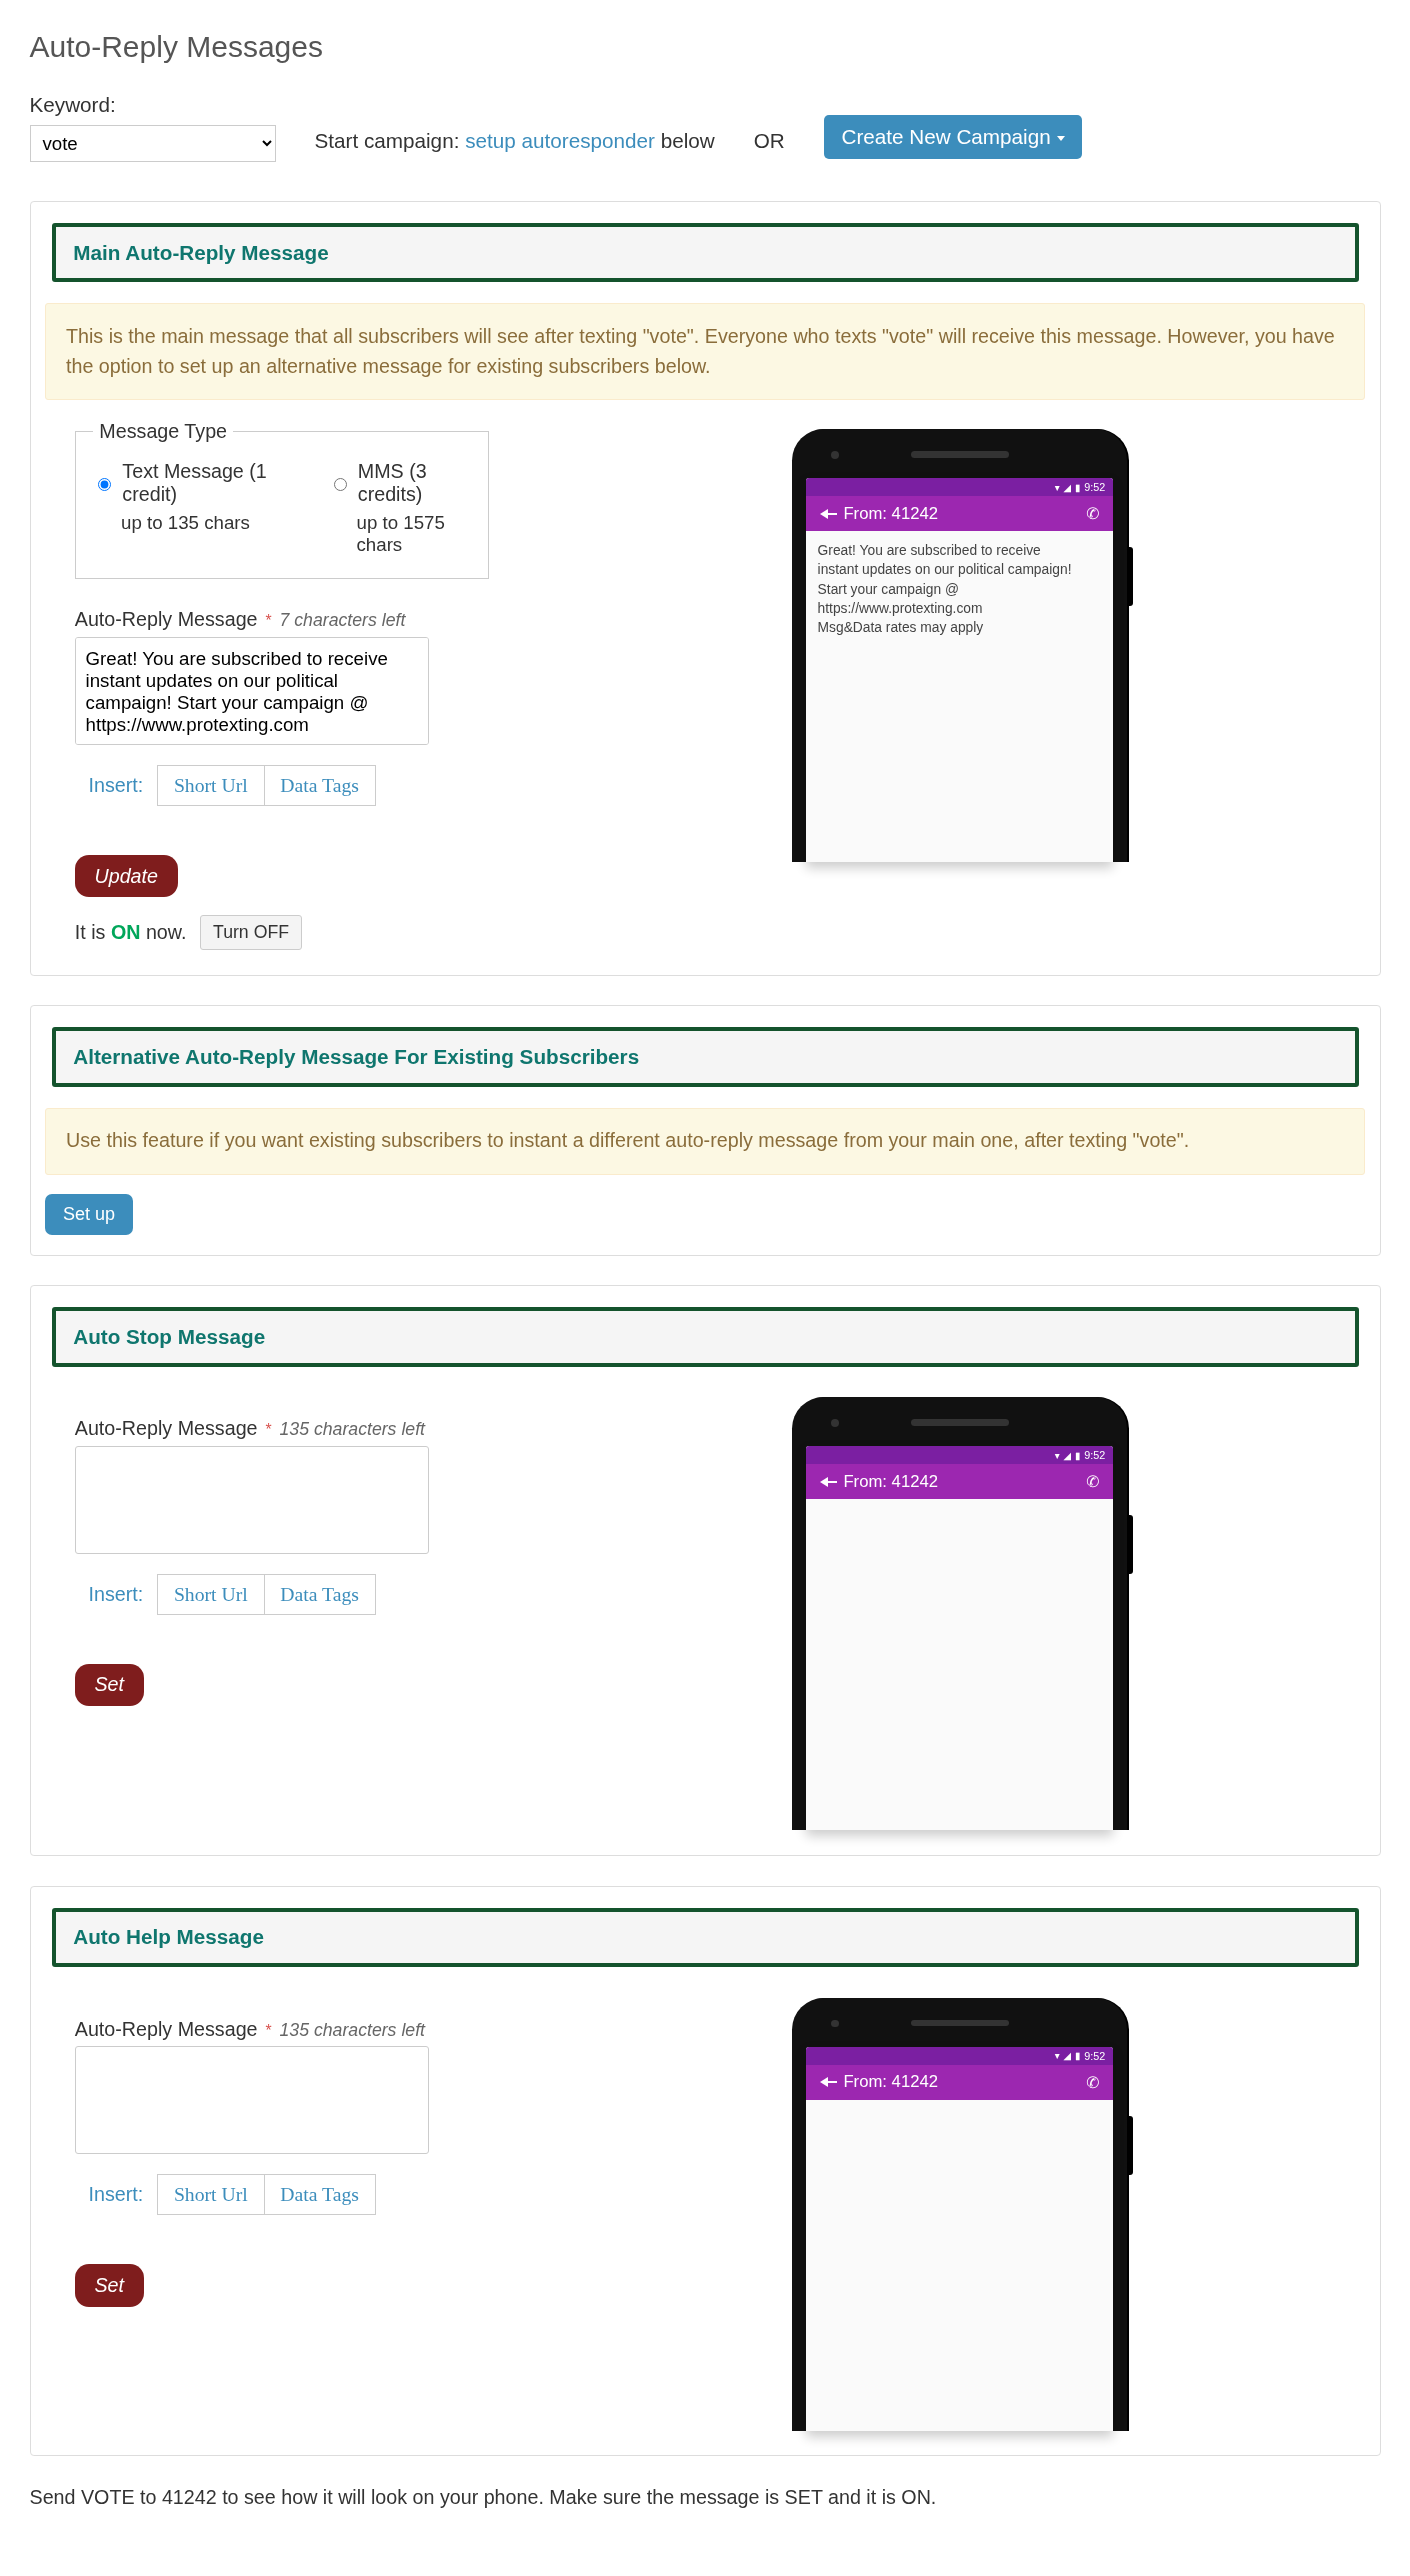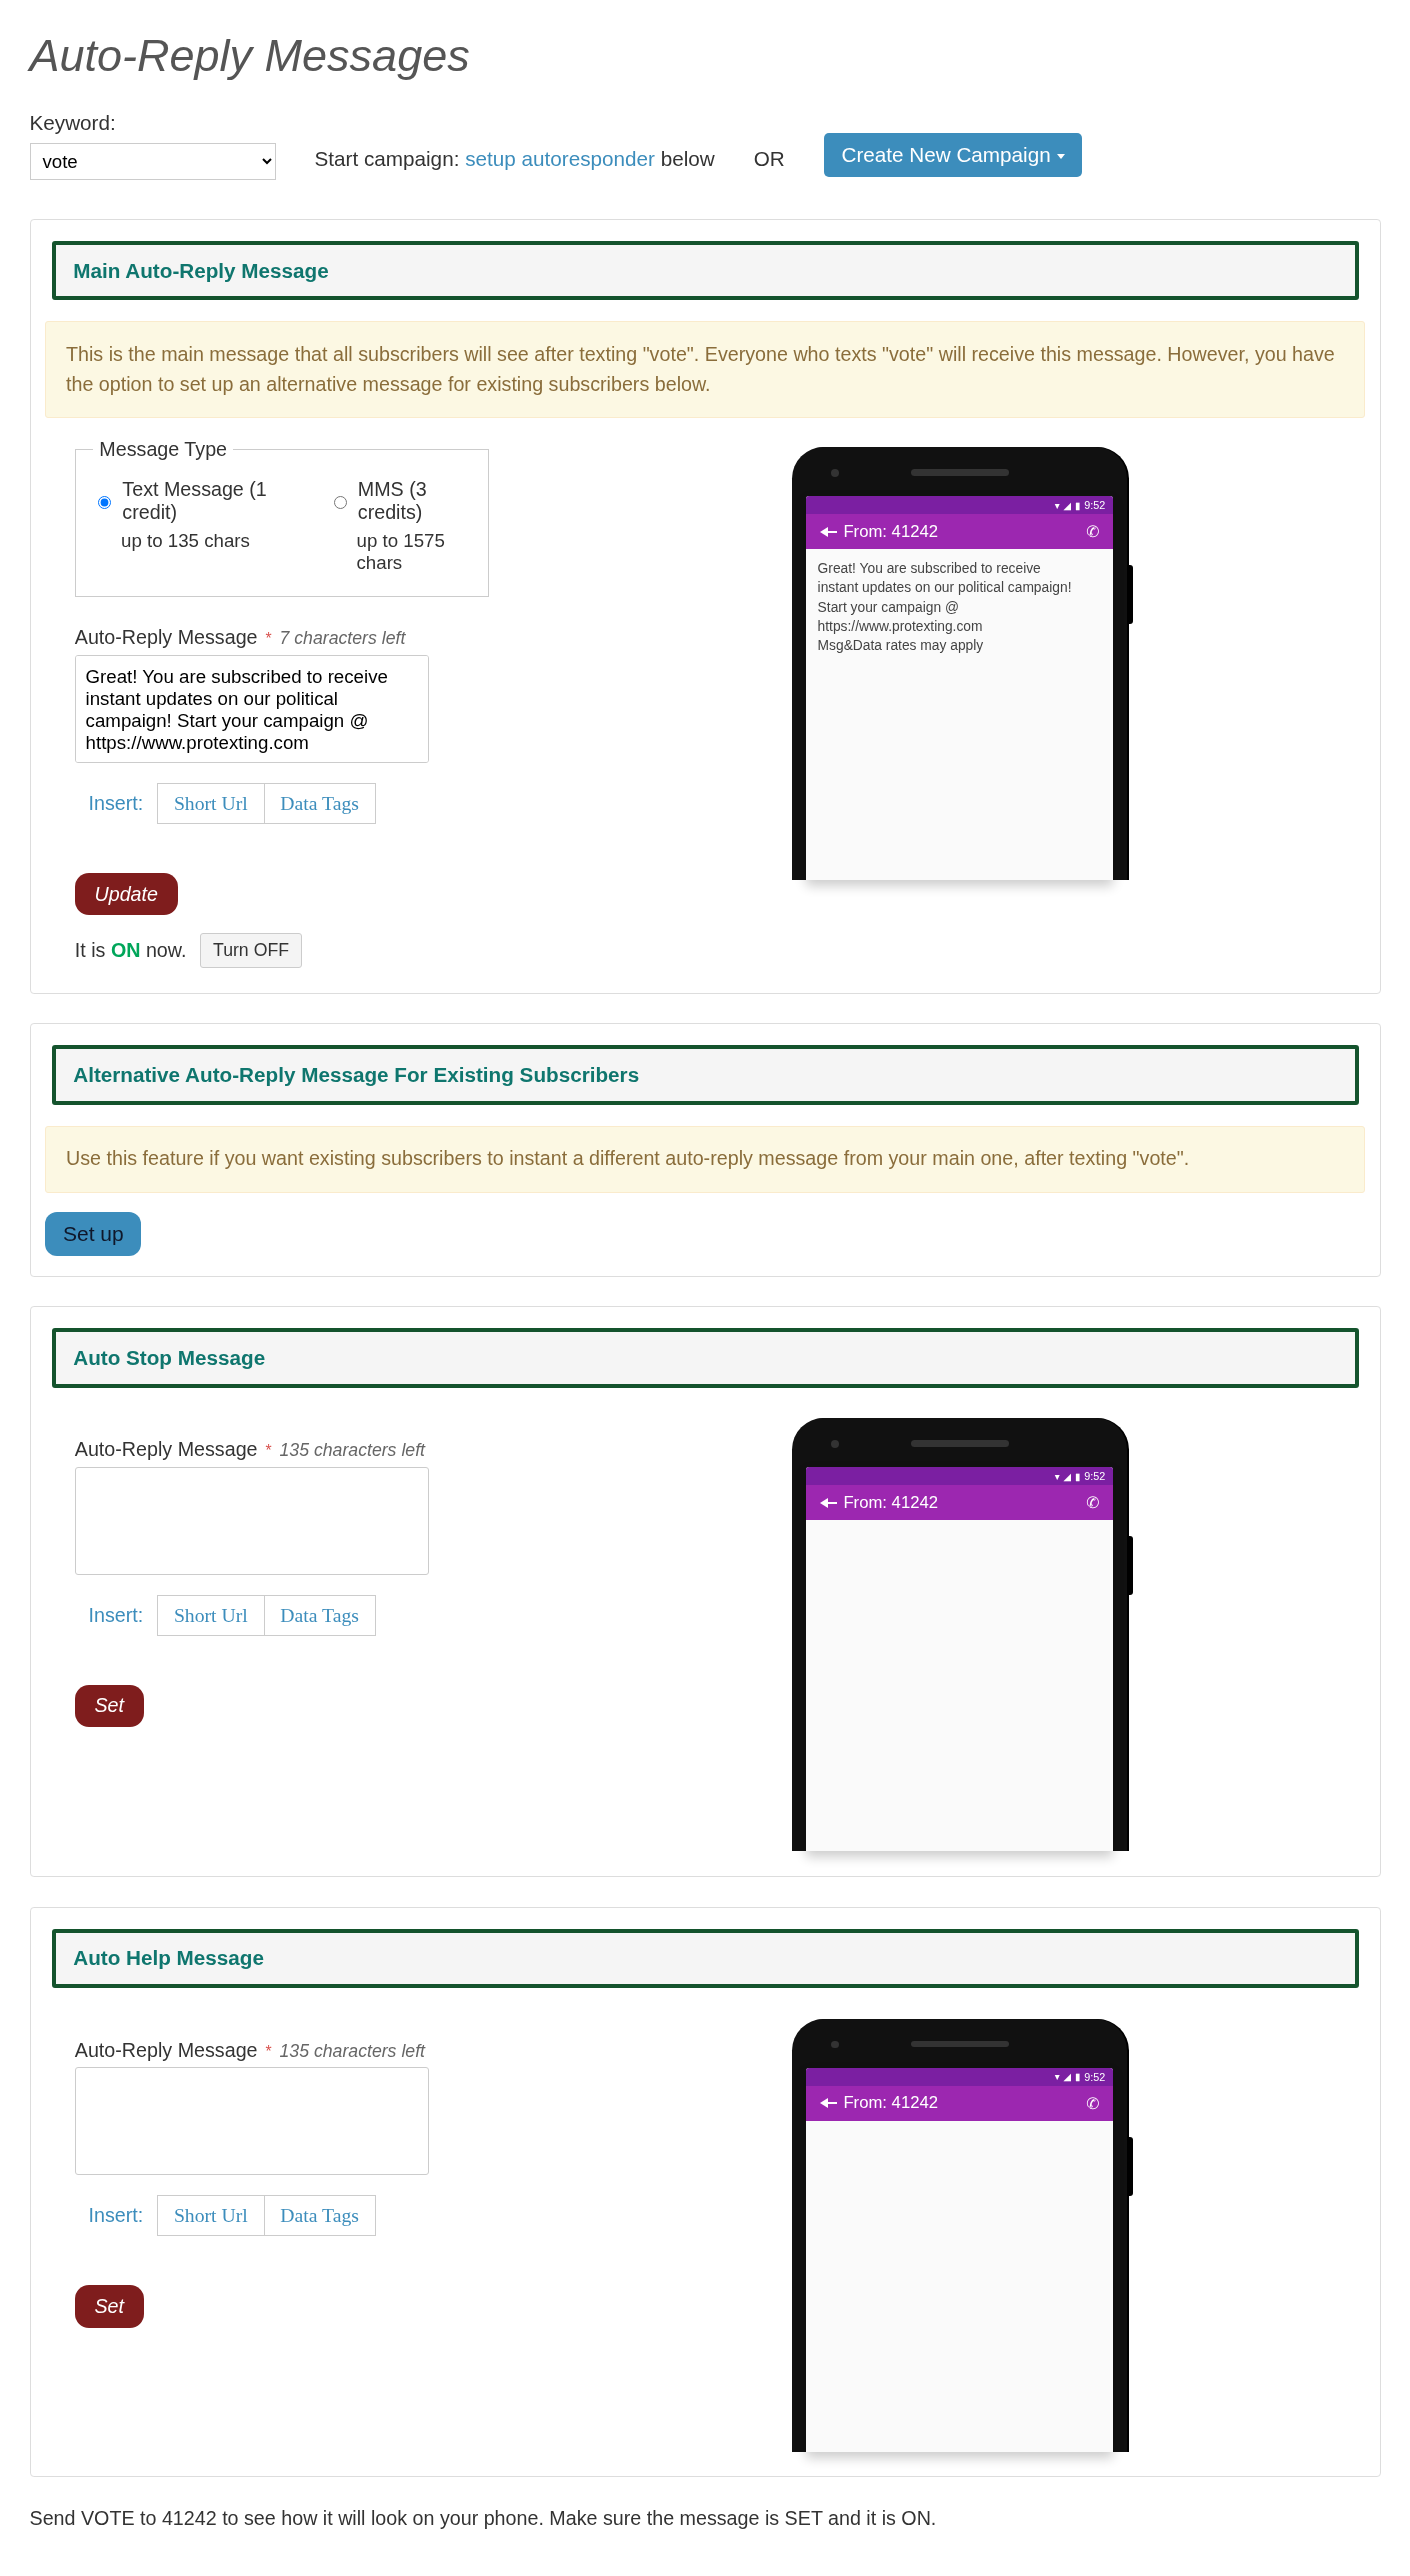--- a/index.html
+++ b/index.html
@@ -6,24 +6,23 @@
   body {
     margin: 0;
     padding: 29.5px;
     font-family: -apple-system, BlinkMacSystemFont, "Segoe UI", Helvetica, Arial, sans-serif;
     background: #fff;
     color: #333;
     font-size: 21.7px;
   }
   h1 {
     font-weight: 300;
-    font-size: 45px;
+    font-size: 30px;
     color: #555;
     margin: 0 0 29.5px 0;
-    font-style: italic;
   }
   .top-row {
     display: flex;
     align-items: center;
     gap: 39px;
     margin-bottom: 39px;
   }
   .keyword-block { display: flex; flex-direction: column; gap: 7.9px; }
   .keyword-label { font-size: 20.7px; color: #333; }
   .keyword-select {
@@ -163,25 +162,25 @@
     background: #f4f4f4;
     border: 1px solid #ccc;
     border-radius: 3px;
     padding: 5.9px 11.8px;
     font-size: 17.7px;
     cursor: pointer;
     color: #333;
   }
   .setup-btn {
     background: #3c8dbc;
-    color: #0f172a;
+    color: #ffffff;
     border: none;
-    border-radius: 12px;
+    border-radius: 7px;
     padding: 9.8px 17.7px;
-    font-size: 21px;
+    font-size: 18px;
     cursor: pointer;
     margin: 0 0 19.7px 14.8px;
   }
   
   .phone {
     width: 335px;
     height: 433px;
     background: #111;
     border-radius: 31.5px 31.5px 0 0;
     padding: 49px 13.8px 0 13.8px;

